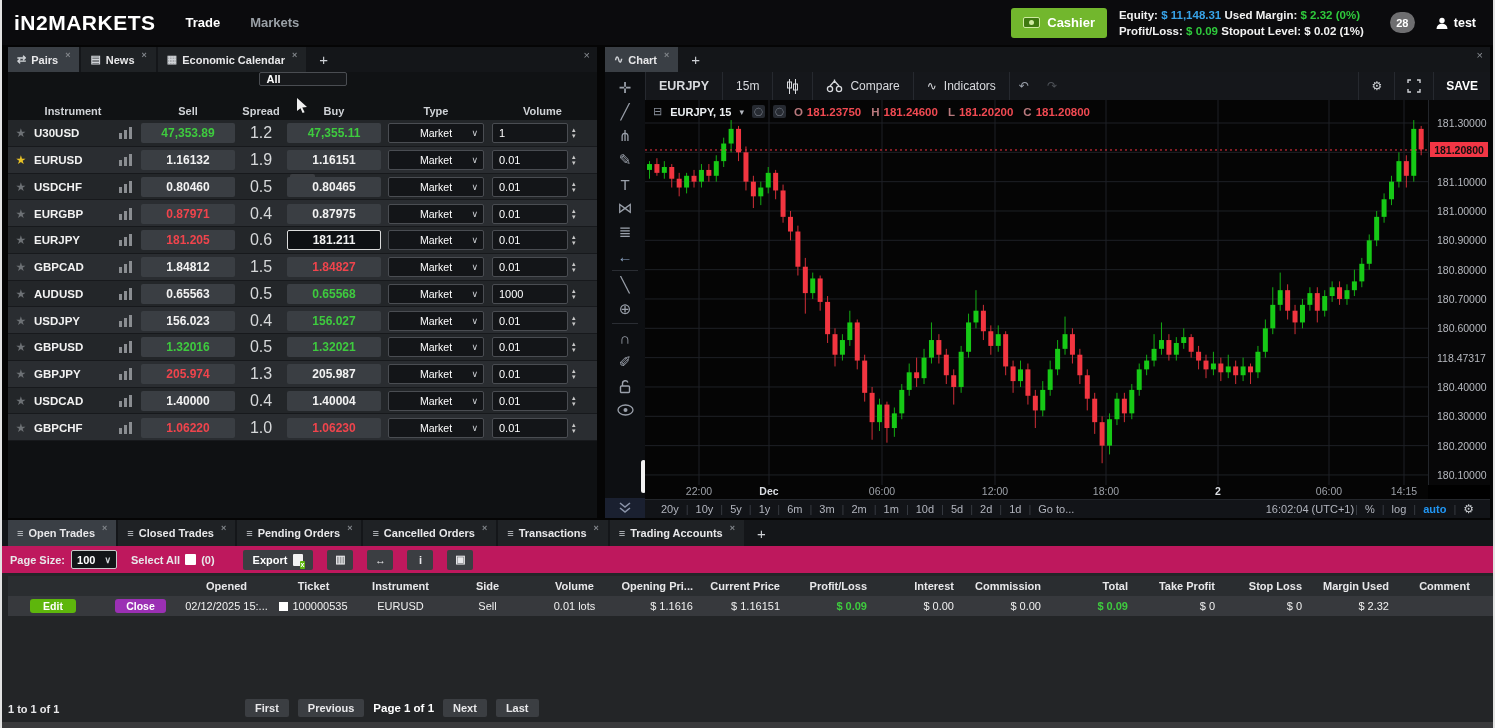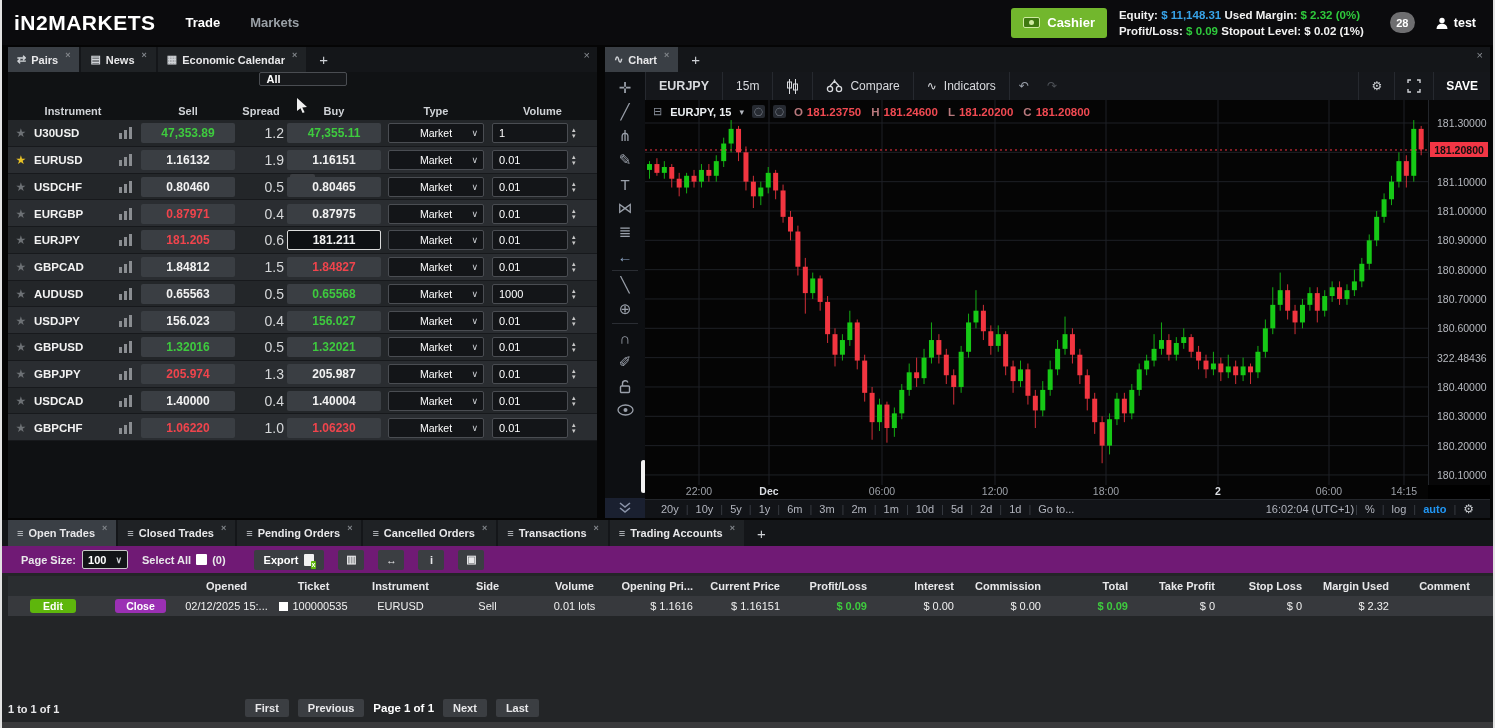--- a/index.html
+++ b/index.html
@@ -50,21 +50,21 @@
   .prow:nth-child(even){background:#2a2d31;}
   .c-fav{width:26px;text-align:center;font-size:12px;color:#6d7175;}
   .c-fav.fav{color:#e8c226;}
   .c-instr{width:78px;font-size:11.5px;font-weight:bold;color:#f2f2f2;}
   .c-chart{width:26px;display:flex;justify-content:center;}
   .pb-wrap{width:100px;display:flex;justify-content:center;}
   .pricebox{width:94px;height:20px;background:#3a3e43;border-radius:2px;display:flex;align-items:center;
             justify-content:center;font-size:12px;font-weight:bold;color:#f2f2f2;}
   .pricebox.up{color:#3ecb3e;} .pricebox.down{color:#f0444c;}
   .pricebox.hl{background:#0e1013;border:1px solid #dcdcdc;}
-  .c-spread{width:46px;text-align:right;font-size:14px;color:#d6d8da;}
+  .c-spread{width:46px;text-align:center;font-size:16px;color:#d6d8da;}
   .c-type{width:104px;display:flex;justify-content:center;}
   .typesel{width:96px;height:20px;background:#131518;border:1px solid #4a4d52;border-radius:2px;
            color:#fff;font-size:10.5px;display:flex;align-items:center;justify-content:center;position:relative;}
   .typesel .caret{position:absolute;right:5px;}
   .c-vol{width:109px;display:flex;align-items:center;gap:4px;padding-left:4px;}
   .volbox{width:76px;height:20px;background:#131518;border:1px solid #4a4d52;border-radius:2px;
           color:#fff;font-size:11px;display:flex;align-items:center;padding:0 6px;}
   .stepper{display:flex;flex-direction:column;font-size:7px;line-height:6px;color:#c9c9c9;}
   
   #chart-panel{position:absolute;left:605px;top:47px;width:885px;height:471px;background:#000;}
@@ -115,21 +115,21 @@
   .tlab.strong{color:#dadde2;font-weight:bold;}
   #chart-bottom{height:19px;background:#121418;border-top:1px solid #23262b;display:flex;
                 align-items:center;font-size:11px;color:#b2b5be;padding:0 10px;flex:none;}
   .rb{padding:0 6px;} .rsep{color:#3a3e45;padding:0 1px;}
   #cb-right{margin-left:auto;display:flex;align-items:center;}
   .cb-auto{color:#2196f3;font-weight:bold;}
   .cb-gear{color:#c7cace;font-size:12px;}
   
   #bottom-panel{position:absolute;left:0;top:520px;width:1495px;height:202px;background:#232527;}
   #bottom-tabs{padding-left:8px;height:26px;}
-  #bottom-toolbar{height:27px;display:flex;align-items:center;gap:14px;padding:0 21px;background:#701a75;
+  #bottom-toolbar{height:27px;display:flex;align-items:center;gap:14px;padding:0 10px;background:#be185d;
                   font-size:11px;font-weight:bold;color:#e8e8ea;}
   .psel{width:46px;height:19px;background:#131518;border:1px solid #c9c9c9;border-radius:2px;color:#fff;
         font-size:11px;display:flex;align-items:center;justify-content:space-between;padding:0 5px;}
   .chk{width:11px;height:11px;background:#fff;border-radius:1px;display:inline-block;}
   .exp-btn{height:20px;background:#3b3e42;border-radius:2px;display:flex;align-items:center;gap:6px;
            padding:0 10px;color:#fff;font-size:11px;font-weight:bold;}
   .exp-doc{width:10px;height:12px;background:#f2f2f2;border-radius:1px;position:relative;}
   .exp-doc::after{content:"x";position:absolute;right:-2px;bottom:-3px;background:#5eb60c;color:#fff;
                   font-size:7px;line-height:8px;padding:0 1px;border-radius:1px;}
   .ico-btn{width:26px;height:20px;background:#3b3e42;border-radius:2px;color:#e8e8ea;font-size:11px;
@@ -921,21 +921,21 @@
           </div>
           <div id="axis-col">
             <div id="price-badge" style="top: 42.4836px;">181.20800</div>
           <div class="axlab" style="top: 17px;">181.30000</div>
               <div class="axlab" style="top: 75.66px;">181.10000</div>
               <div class="axlab" style="top: 104.99px;">181.00000</div>
               <div class="axlab" style="top: 134.32px;">180.90000</div>
               <div class="axlab" style="top: 163.65px;">180.80000</div>
               <div class="axlab" style="top: 192.98px;">180.70000</div>
               <div class="axlab" style="top: 222.31px;">180.60000</div>
-              <div class="axlab" style="top: 251.64px;">322.48436</div>
+              <div class="axlab" style="top: 251.64px;">118.47317</div>
               <div class="axlab" style="top: 280.97px;">180.40000</div>
               <div class="axlab" style="top: 310.3px;">180.30000</div>
               <div class="axlab" style="top: 339.63px;">180.20000</div>
               <div class="axlab" style="top: 368.96px;">180.10000</div>
             </div>
         </div>
         <div id="time-row">
             <div class="tlab" style="left: 54px;">22:00</div>
             <div class="tlab strong" style="left: 124px;">Dec</div>
             <div class="tlab" style="left: 237px;">06:00</div>

